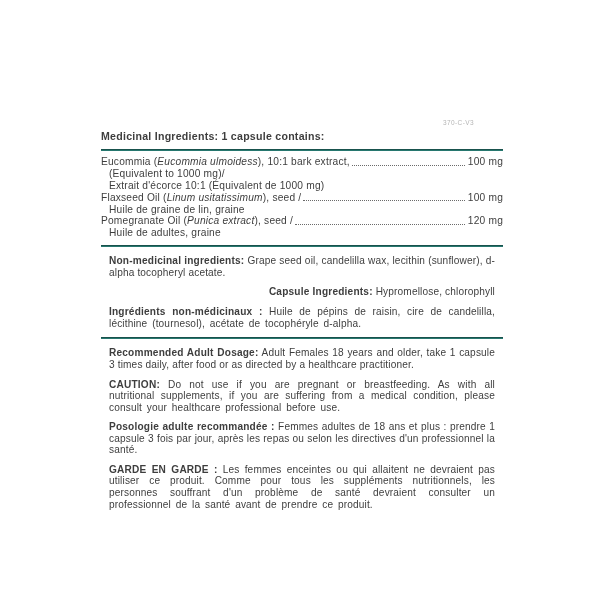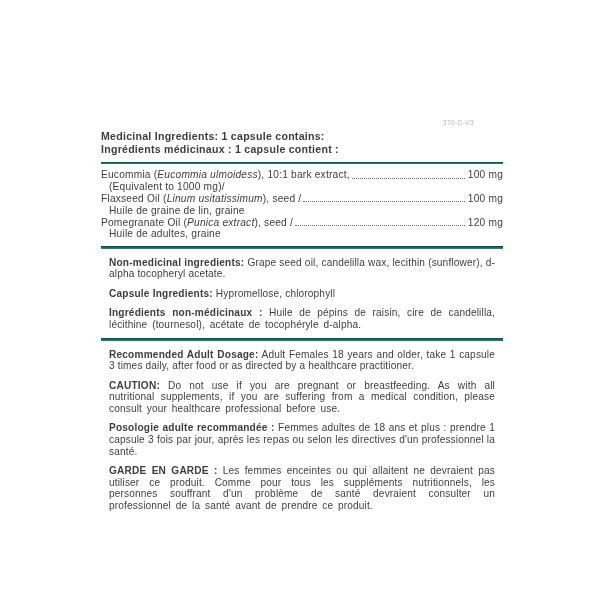--- a/index.html
+++ b/index.html
@@ -24,48 +24,48 @@
   .ing-name{white-space:nowrap;}
   .leader{
     flex:1 1 auto;min-width:8px;
     border-bottom:1.6px dotted #6b6b6b;
     margin:0 3px 2.5px 2px;
   }
   .amount{white-space:nowrap;}
   .ing-sub{padding-left:8px;}
   .paras{font-size:10.1px;line-height:11.55px;letter-spacing:.15px;margin:2px 0 3px 0;}
   .paras p{margin:8px;text-align:justify;text-justify:inter-word;}
-  .paras p.nojust{text-align:left;}
+  .paras p.nojust{text-align:right;}
   .paras p.wide{word-spacing:1.8px;}
   .paras b{letter-spacing:.2px;}
 </style>
 </head>
 <body>
 
 <div class="page">
 
   <div class="code">370-C-V3</div>
 
   <div class="content">
 
     <div class="hdr">
       <div>Medicinal Ingredients: 1 capsule contains:</div>
-      <div>Ingrédients médicinaux : 1 capsule contient :</div>
     </div>
 
     <div class="rule"></div>
 
     <div class="ings" id="ings">
         <div class="ing">
           <div class="ing-main">
             <span class="ing-name">Eucommia (<i>Eucommia ulmoidess</i>), 10:1 bark extract,</span>
             <span class="leader"></span>
             <span class="amount">100 mg</span>
           </div>
           <div class="ing-sub">(Equivalent to 1000 mg)/</div>
+          <div class="ing-sub">Extrait d'écorce 10:1 (Équivalent de 1000 mg)</div>
         </div>
         <div class="ing">
           <div class="ing-main">
             <span class="ing-name">Flaxseed Oil (<i>Linum usitatissimum</i>), seed /</span>
             <span class="leader"></span>
             <span class="amount">100 mg</span>
           </div>
           <div class="ing-sub">Huile de graine de lin, graine</div>
         </div>
         <div class="ing">

